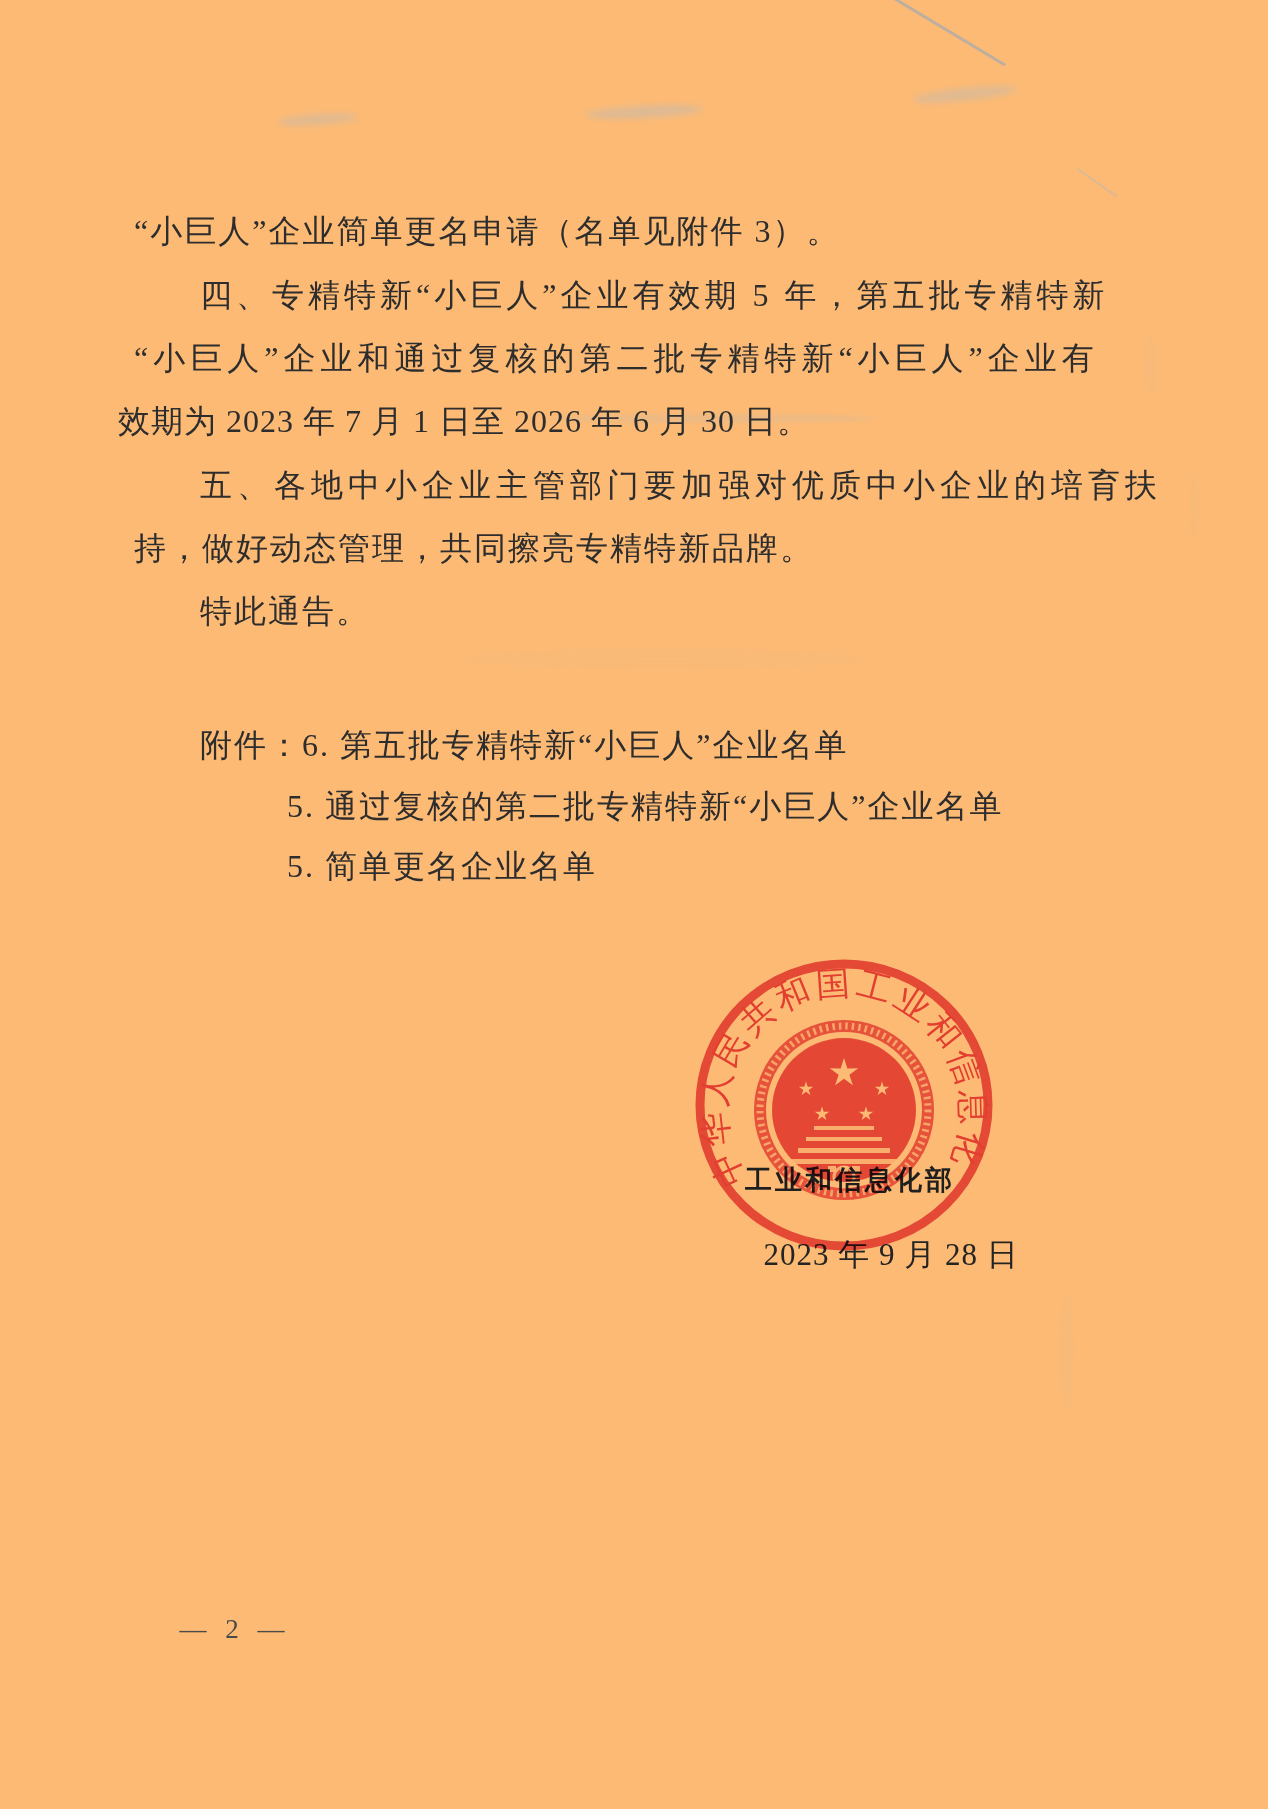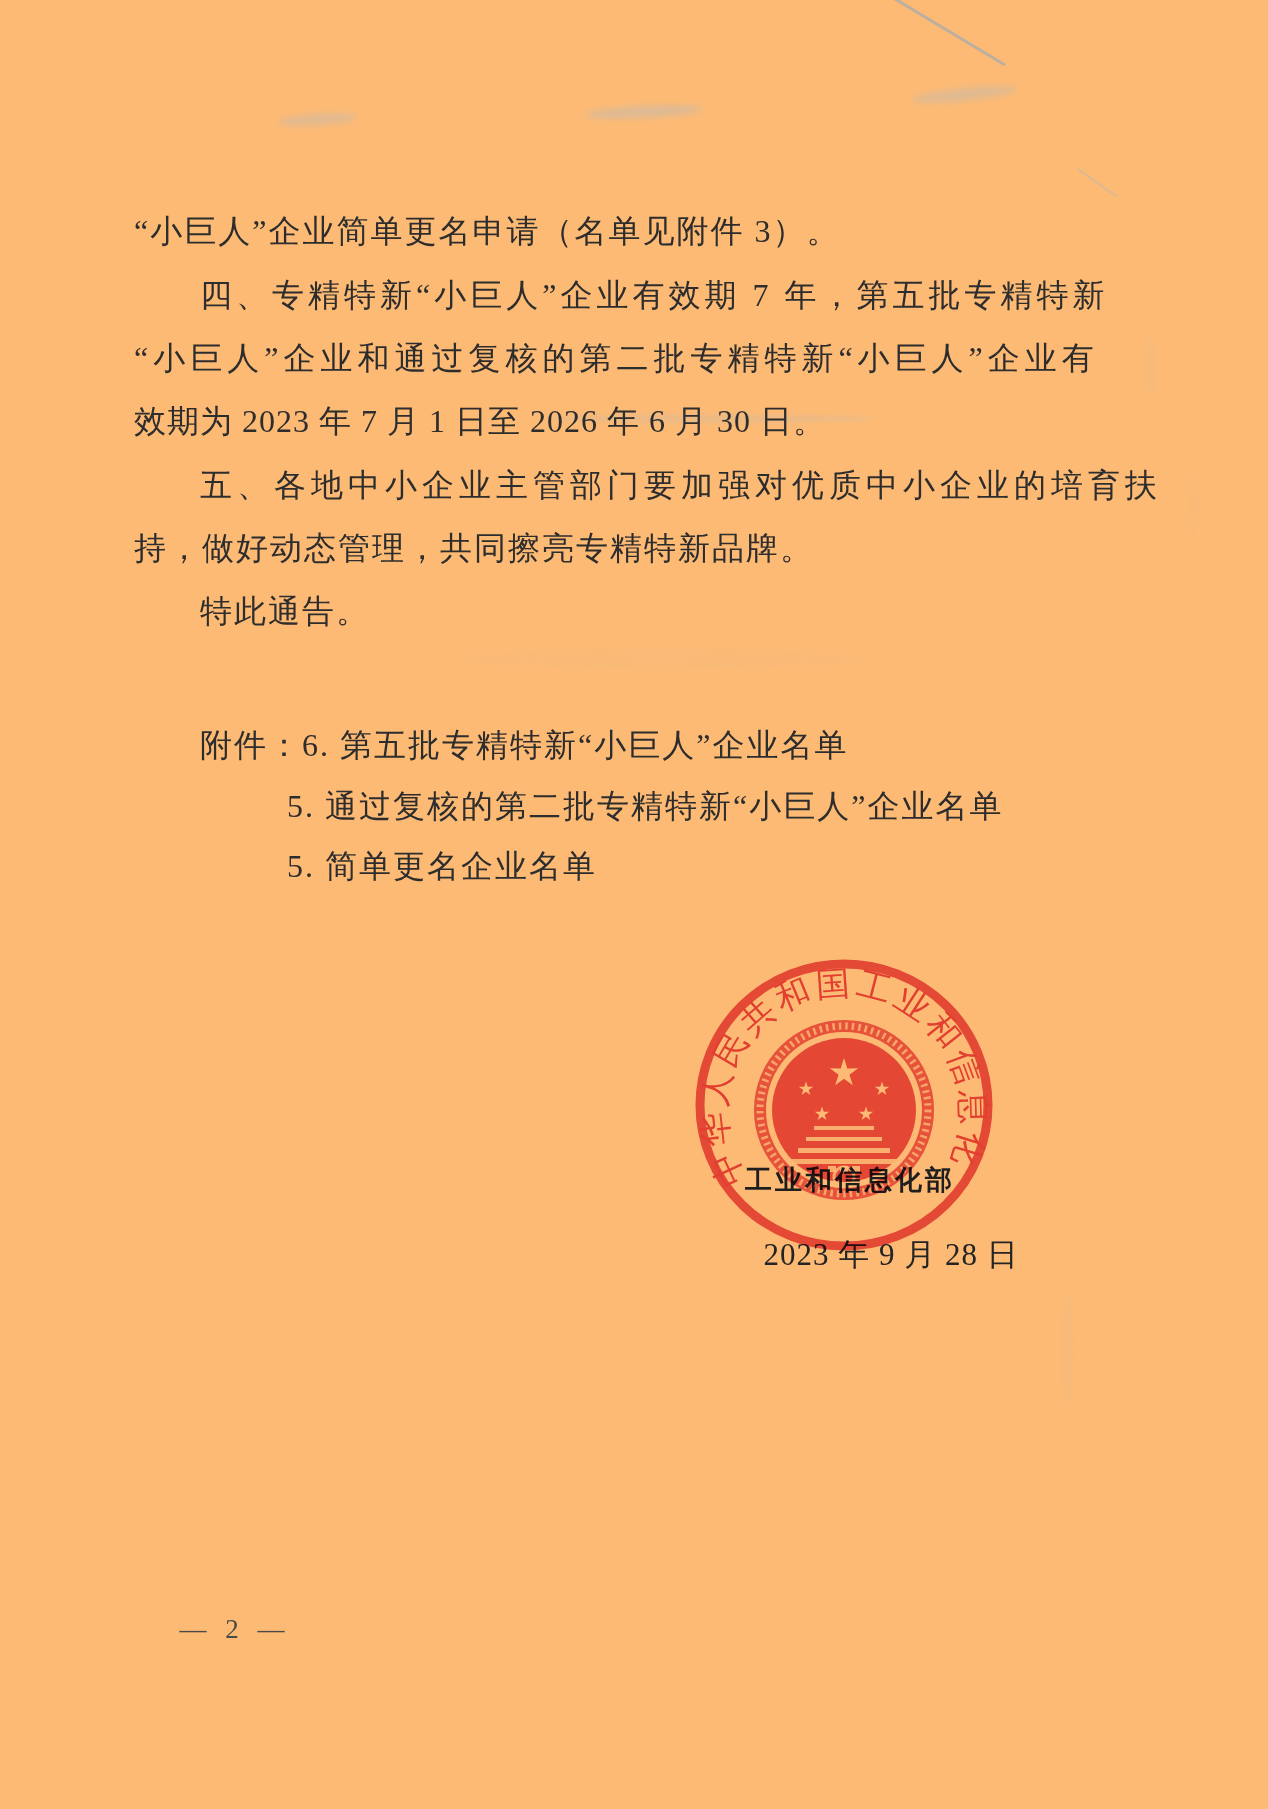--- a/index.html
+++ b/index.html
@@ -15,21 +15,21 @@
   .line {
     position:absolute;
     white-space:nowrap;
     font-size:32px;
     line-height:44px;
     color:#2d2d2d;
   }
   .l1 { left:134px; top:209px; letter-spacing:2px; }
   .l2 { left:200px; top:273px; letter-spacing:4px; }
   .l3 { left:134px; top:336px; letter-spacing:5px; }
-  .l4 { left:134px; top:399px; letter-spacing:1px; }
+  .l4 { left:118px; top:399px; letter-spacing:1px; }
   .l5 { left:200px; top:463px; letter-spacing:5px; }
   .l6 { left:134px; top:526px; letter-spacing:2px; }
   .l7 { left:200px; top:589px; letter-spacing:2px; }
   .a1 { left:200px; top:723px; letter-spacing:2px; }
   .a2 { left:287px; top:784px; letter-spacing:2px; }
   .a3 { left:287px; top:844px; letter-spacing:2px; }
 
   .signature {
     position:absolute; left:640px; top:1162px; width:420px;
     text-align:center; font-size:27px; letter-spacing:3px;
@@ -85,21 +85,21 @@
   <div class="art smudge m1"></div>
   <div class="art smudge m2"></div>
   <div class="art smudge m3"></div>
   <div class="art smudge m4"></div>
   <div class="art smudge m5"></div>
   <div class="art smudge m6"></div>
   <div class="art smudge m7"></div>
   <div class="art smudge m8"></div>
 
   <div class="line l1">“小巨人”企业简单更名申请（名单见附件 3）。</div>
-  <div class="line l2">四、专精特新“小巨人”企业有效期 7 年，第五批专精特新</div>
+  <div class="line l2">四、专精特新“小巨人”企业有效期 5 年，第五批专精特新</div>
   <div class="line l3">“小巨人”企业和通过复核的第二批专精特新“小巨人”企业有</div>
   <div class="line l4">效期为 2023 年 7 月 1 日至 2026 年 6 月 30 日。</div>
   <div class="line l6">持，做好动态管理，共同擦亮专精特新品牌。</div>
   <div class="line l5">五、各地中小企业主管部门要加强对优质中小企业的培育扶</div>
   <div class="line l7">特此通告。</div>
 
   <div class="line a1"><span>附件：</span><span>6. 第五批专精特新“小巨人”企业名单</span></div>
   <div class="line a2">5. 通过复核的第二批专精特新“小巨人”企业名单</div>
   <div class="line a3">5. 简单更名企业名单</div>
 

